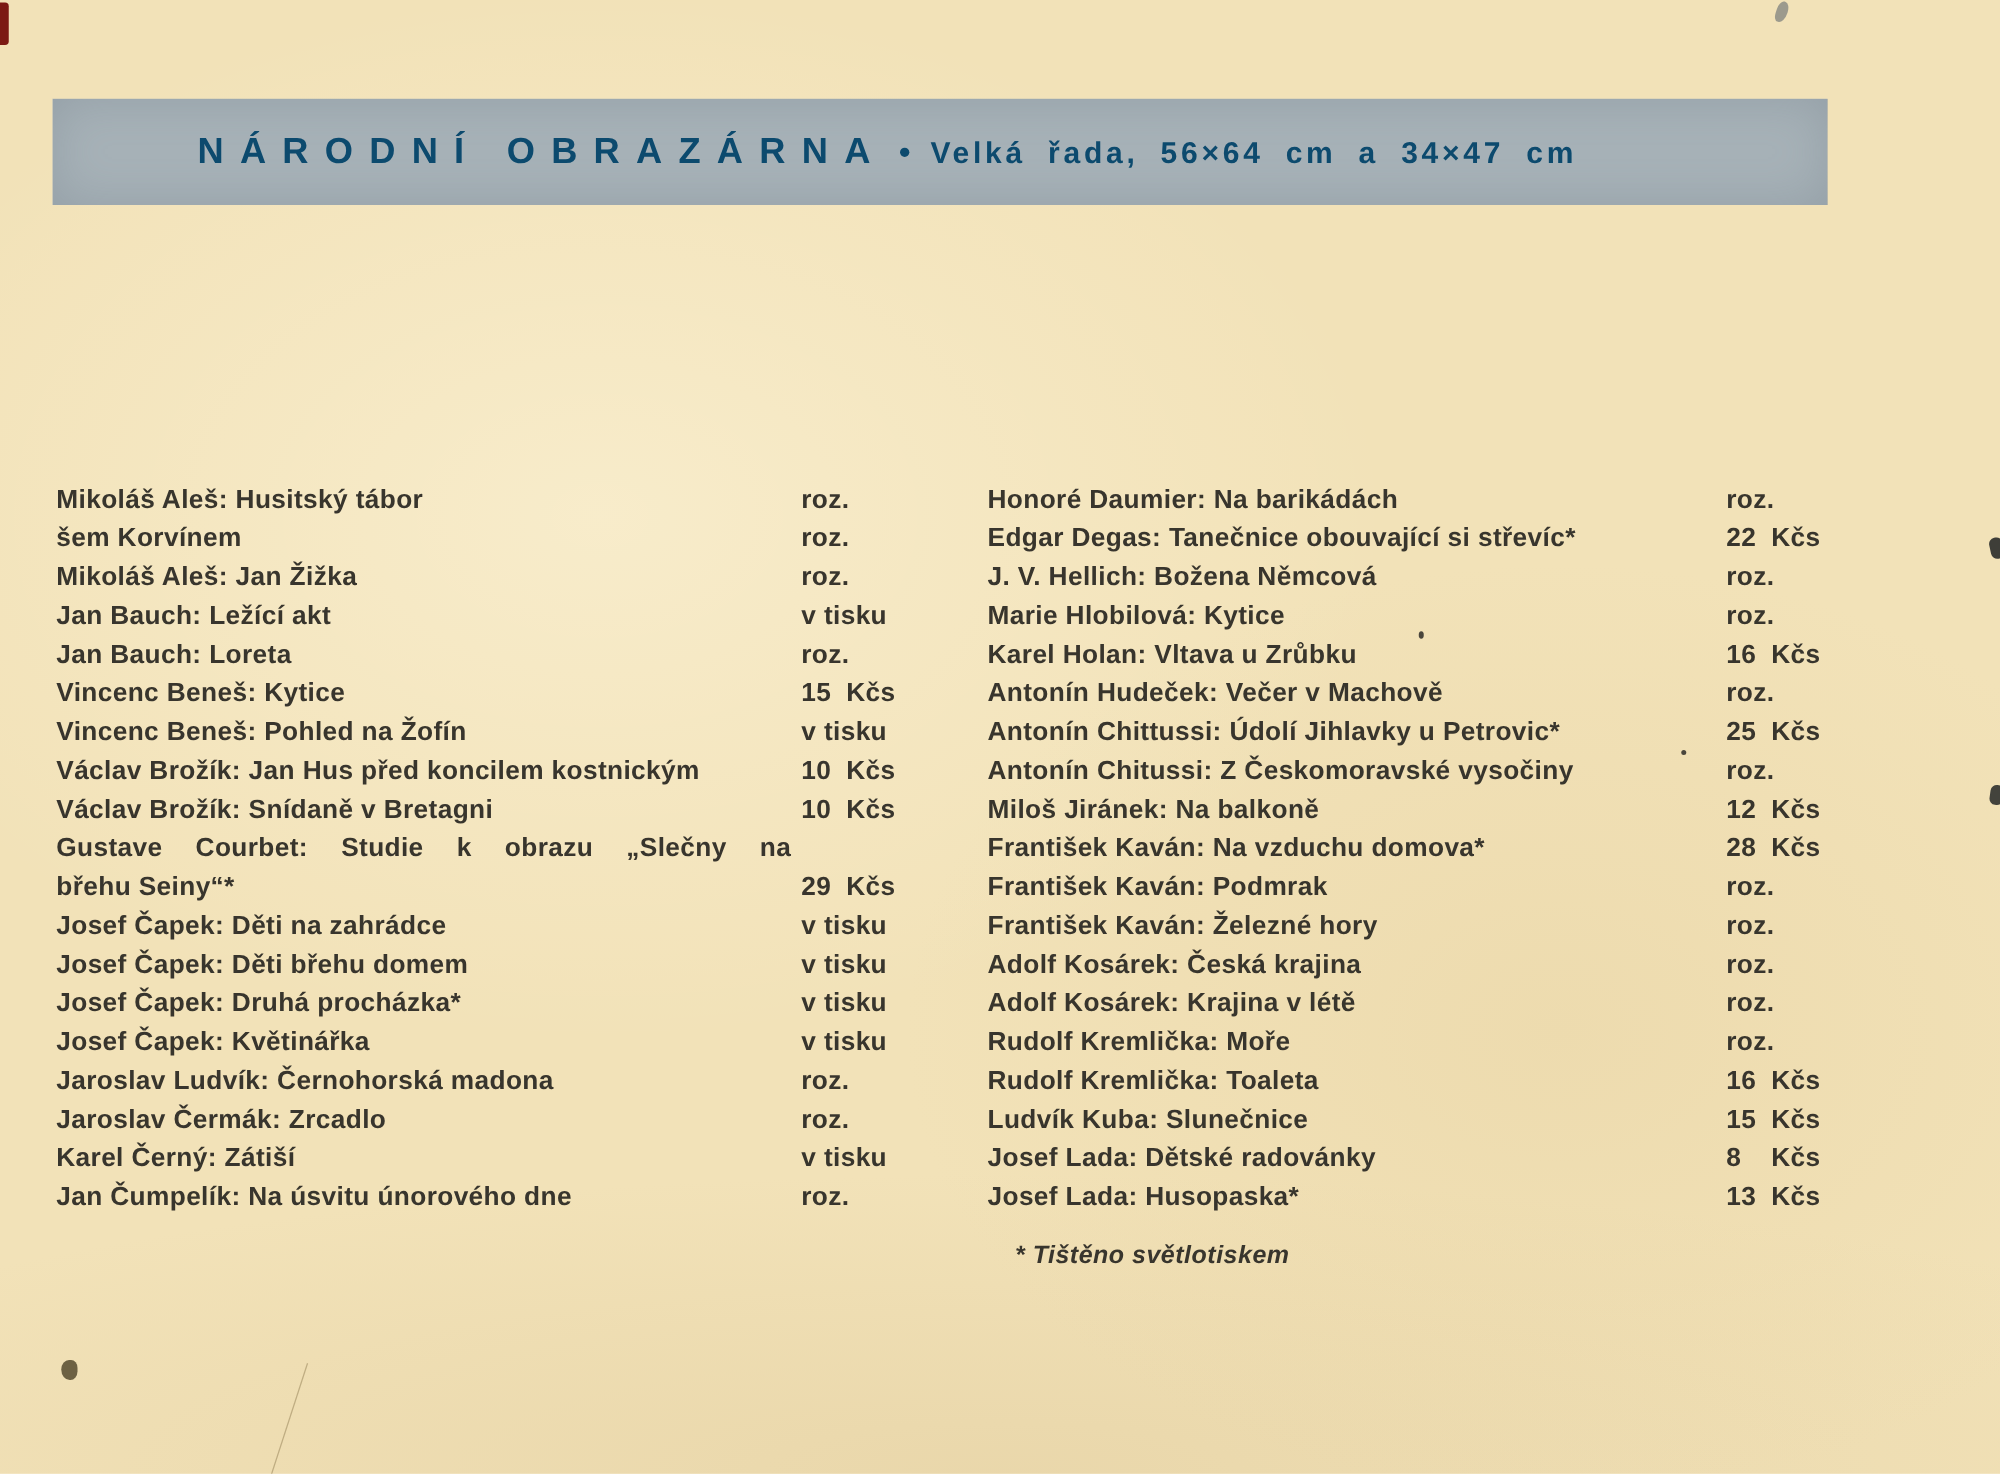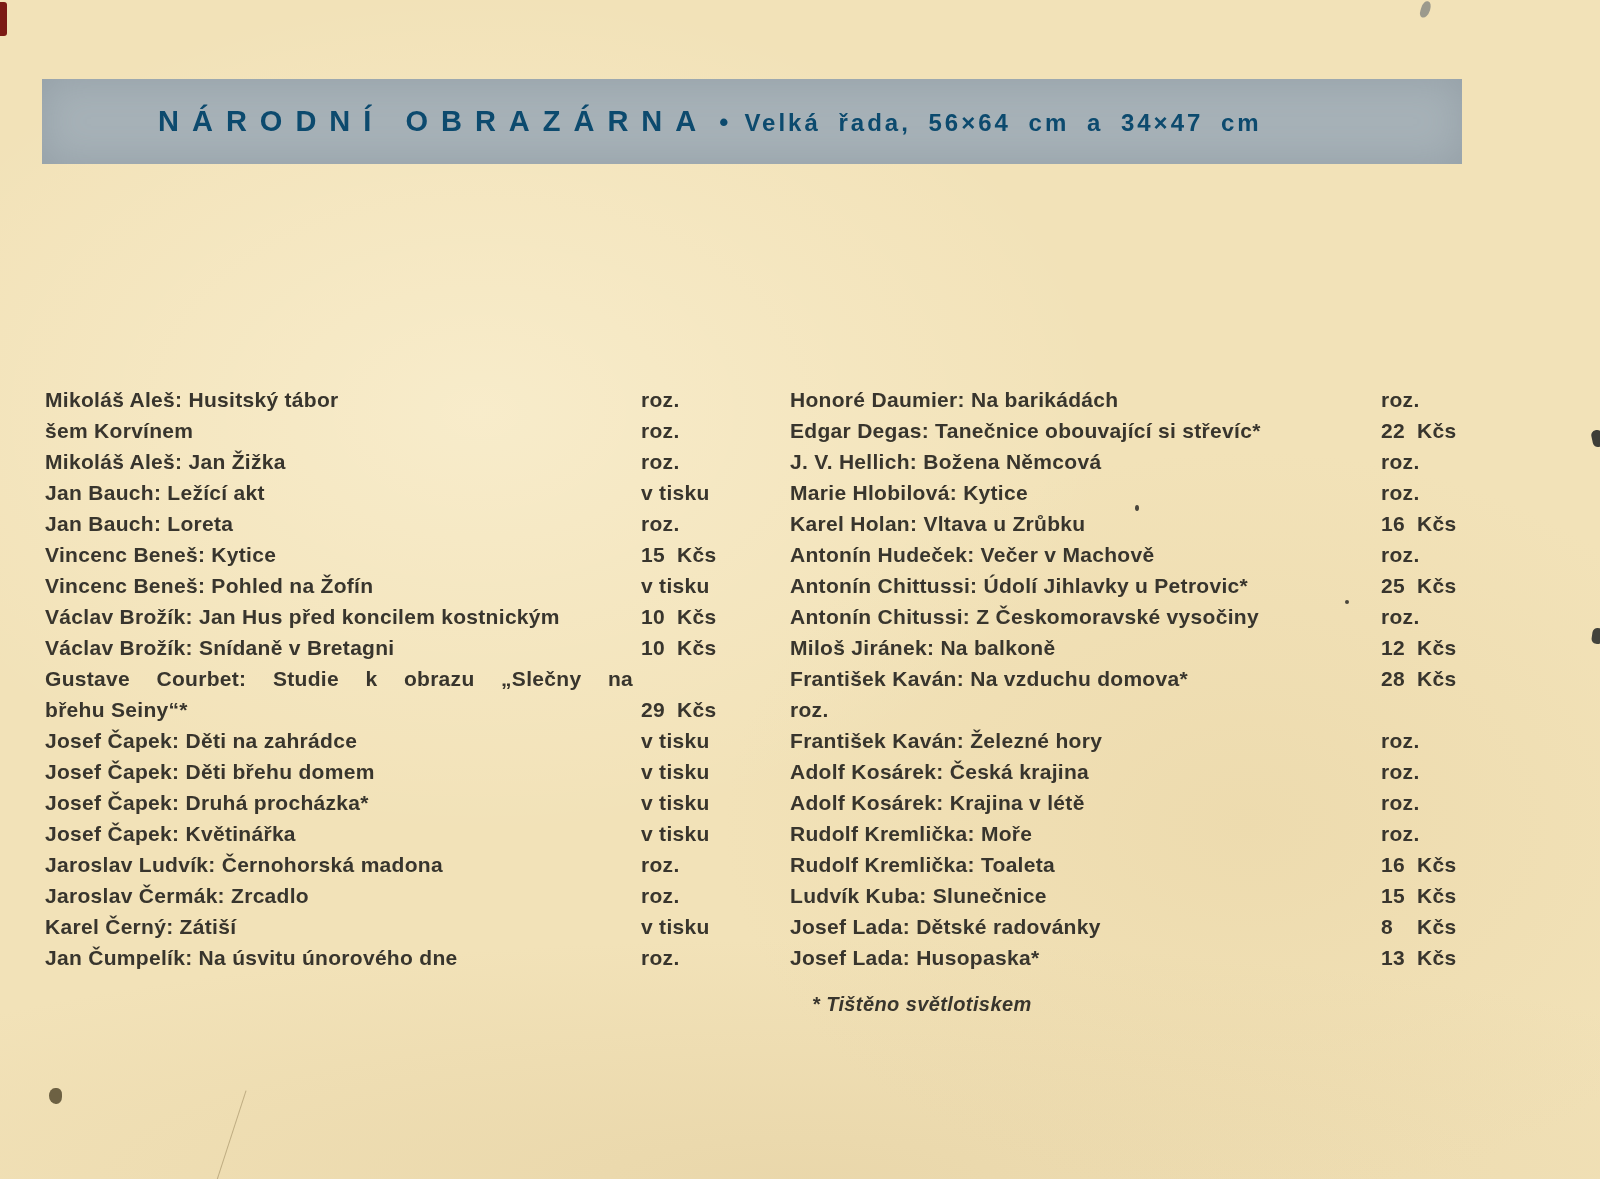--- a/index.html
+++ b/index.html
@@ -213,20 +213,21 @@
         </div>
         <div class="row">
           <div class="title">Miloš Jiránek: Na balkoně</div>
           <div class="price"><span class="num">12</span><span class="unit">Kčs</span></div>
         </div>
         <div class="row">
           <div class="title">František Kaván: Na vzduchu domova*</div>
           <div class="price"><span class="num">28</span><span class="unit">Kčs</span></div>
         </div>
         <div class="row">
+          <div class="title">František Kaván: Podmrak</div>
           <div class="price">roz.</div>
         </div>
         <div class="row">
           <div class="title">František Kaván: Železné hory</div>
           <div class="price">roz.</div>
         </div>
         <div class="row">
           <div class="title">Adolf Kosárek: Česká krajina</div>
           <div class="price">roz.</div>
         </div>

